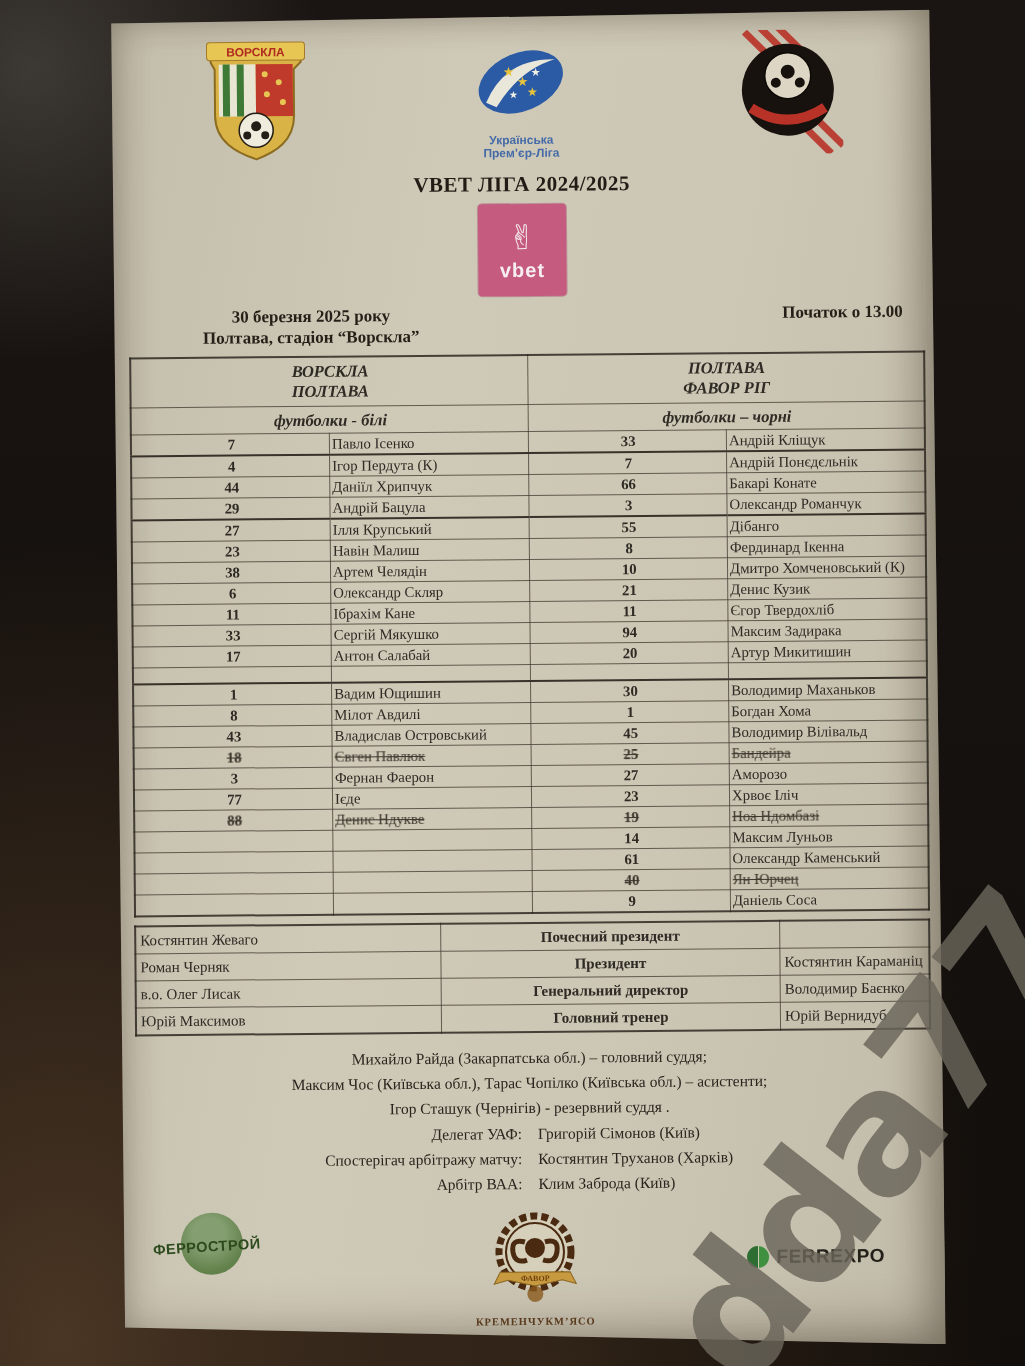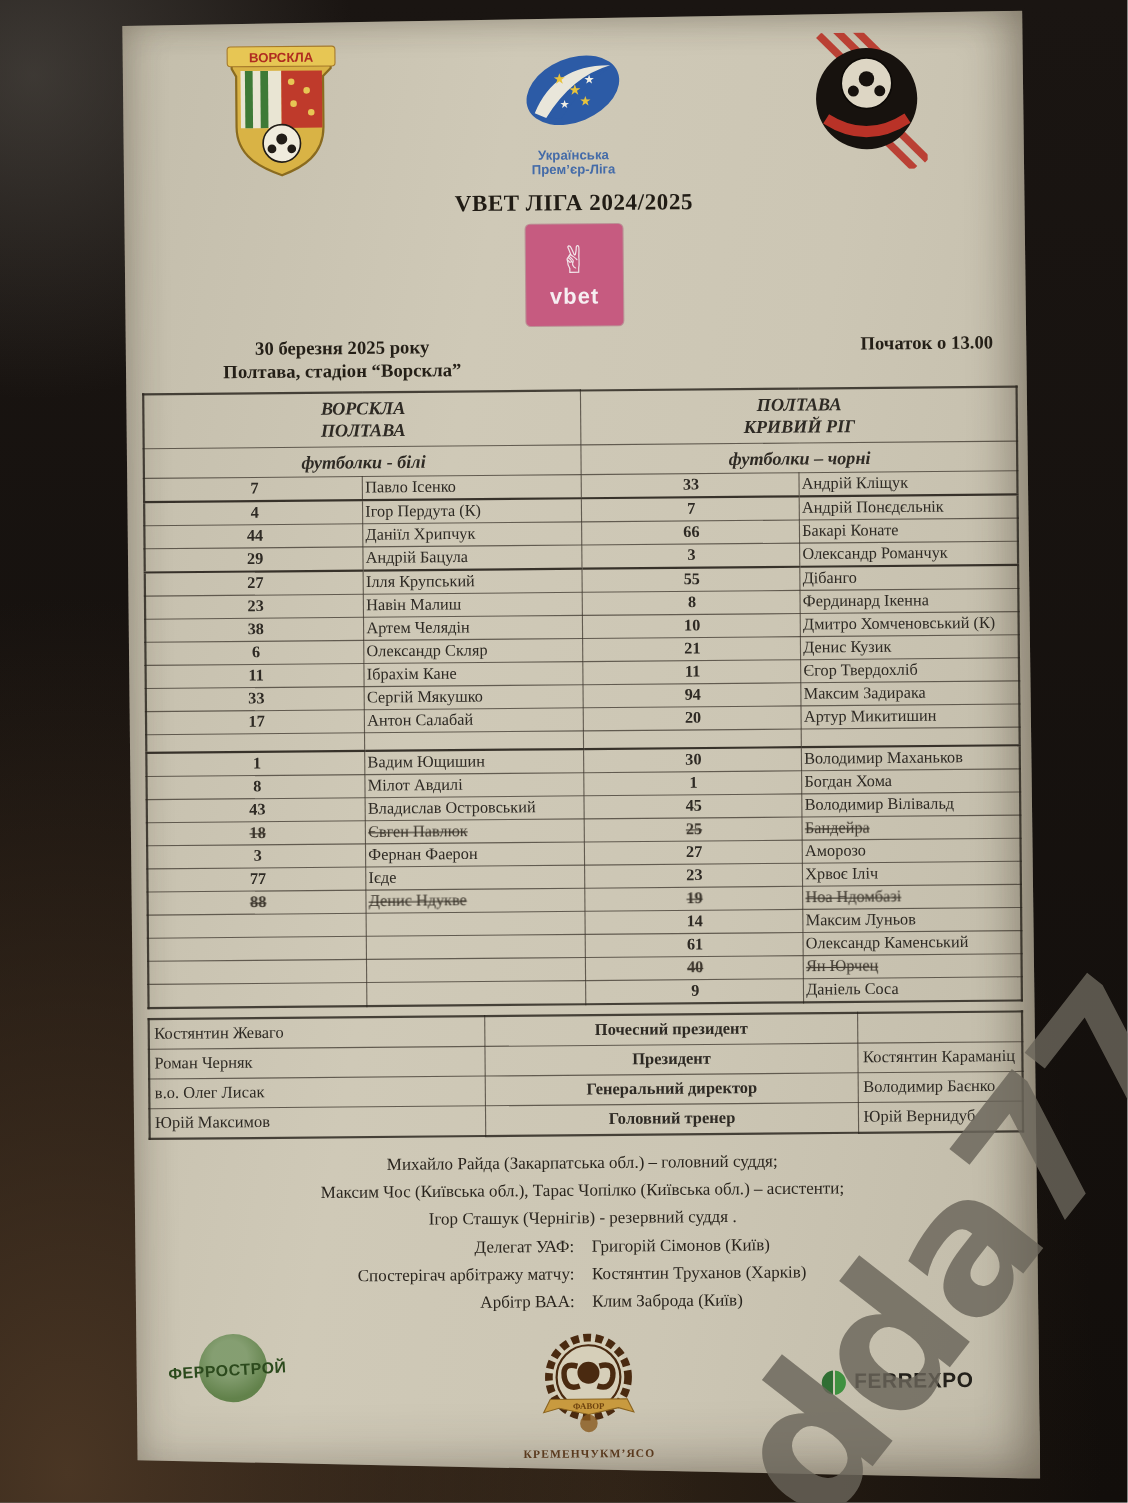--- a/index.html
+++ b/index.html
@@ -192,21 +192,21 @@
 
   <table class="lineup">
     <tbody>
         <tr class="head-row">
       <td colspan="2" class="home-head">
         <span>ВОРСКЛА</span><br>
         <span>ПОЛТАВА</span>
       </td>
       <td colspan="2" class="away-head">
         <span>ПОЛТАВА</span><br>
-        <span>КРИВИЙ  РІГ</span>
+        <span>ФАВОР  РІГ</span>
       </td>
     </tr>
     <tr class="kit-row">
       <td colspan="2" class="home-head">футболки - білі</td>
       <td colspan="2" class="away-head">футболки – чорні</td>
     </tr>
     </tbody>
       <tbody id="lineup-body">
         <tr>
           <td class="num">7</td>

